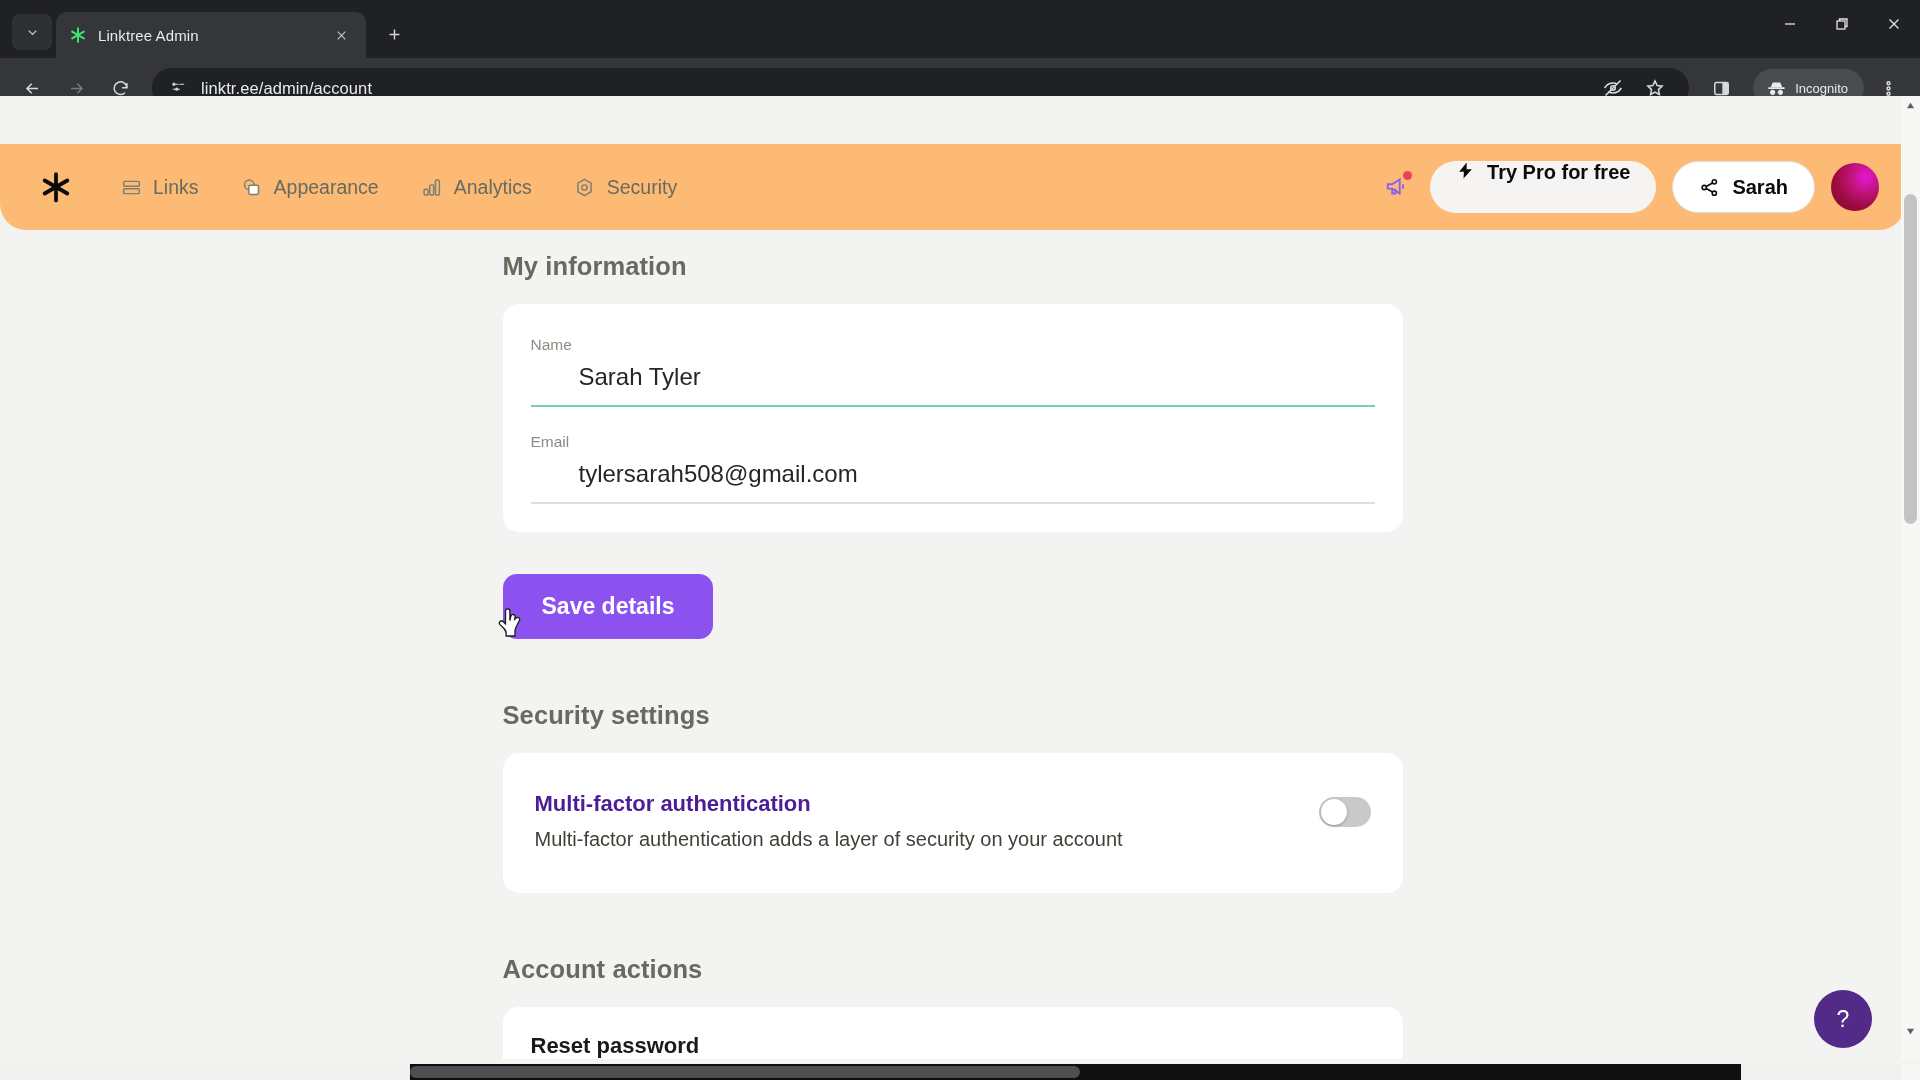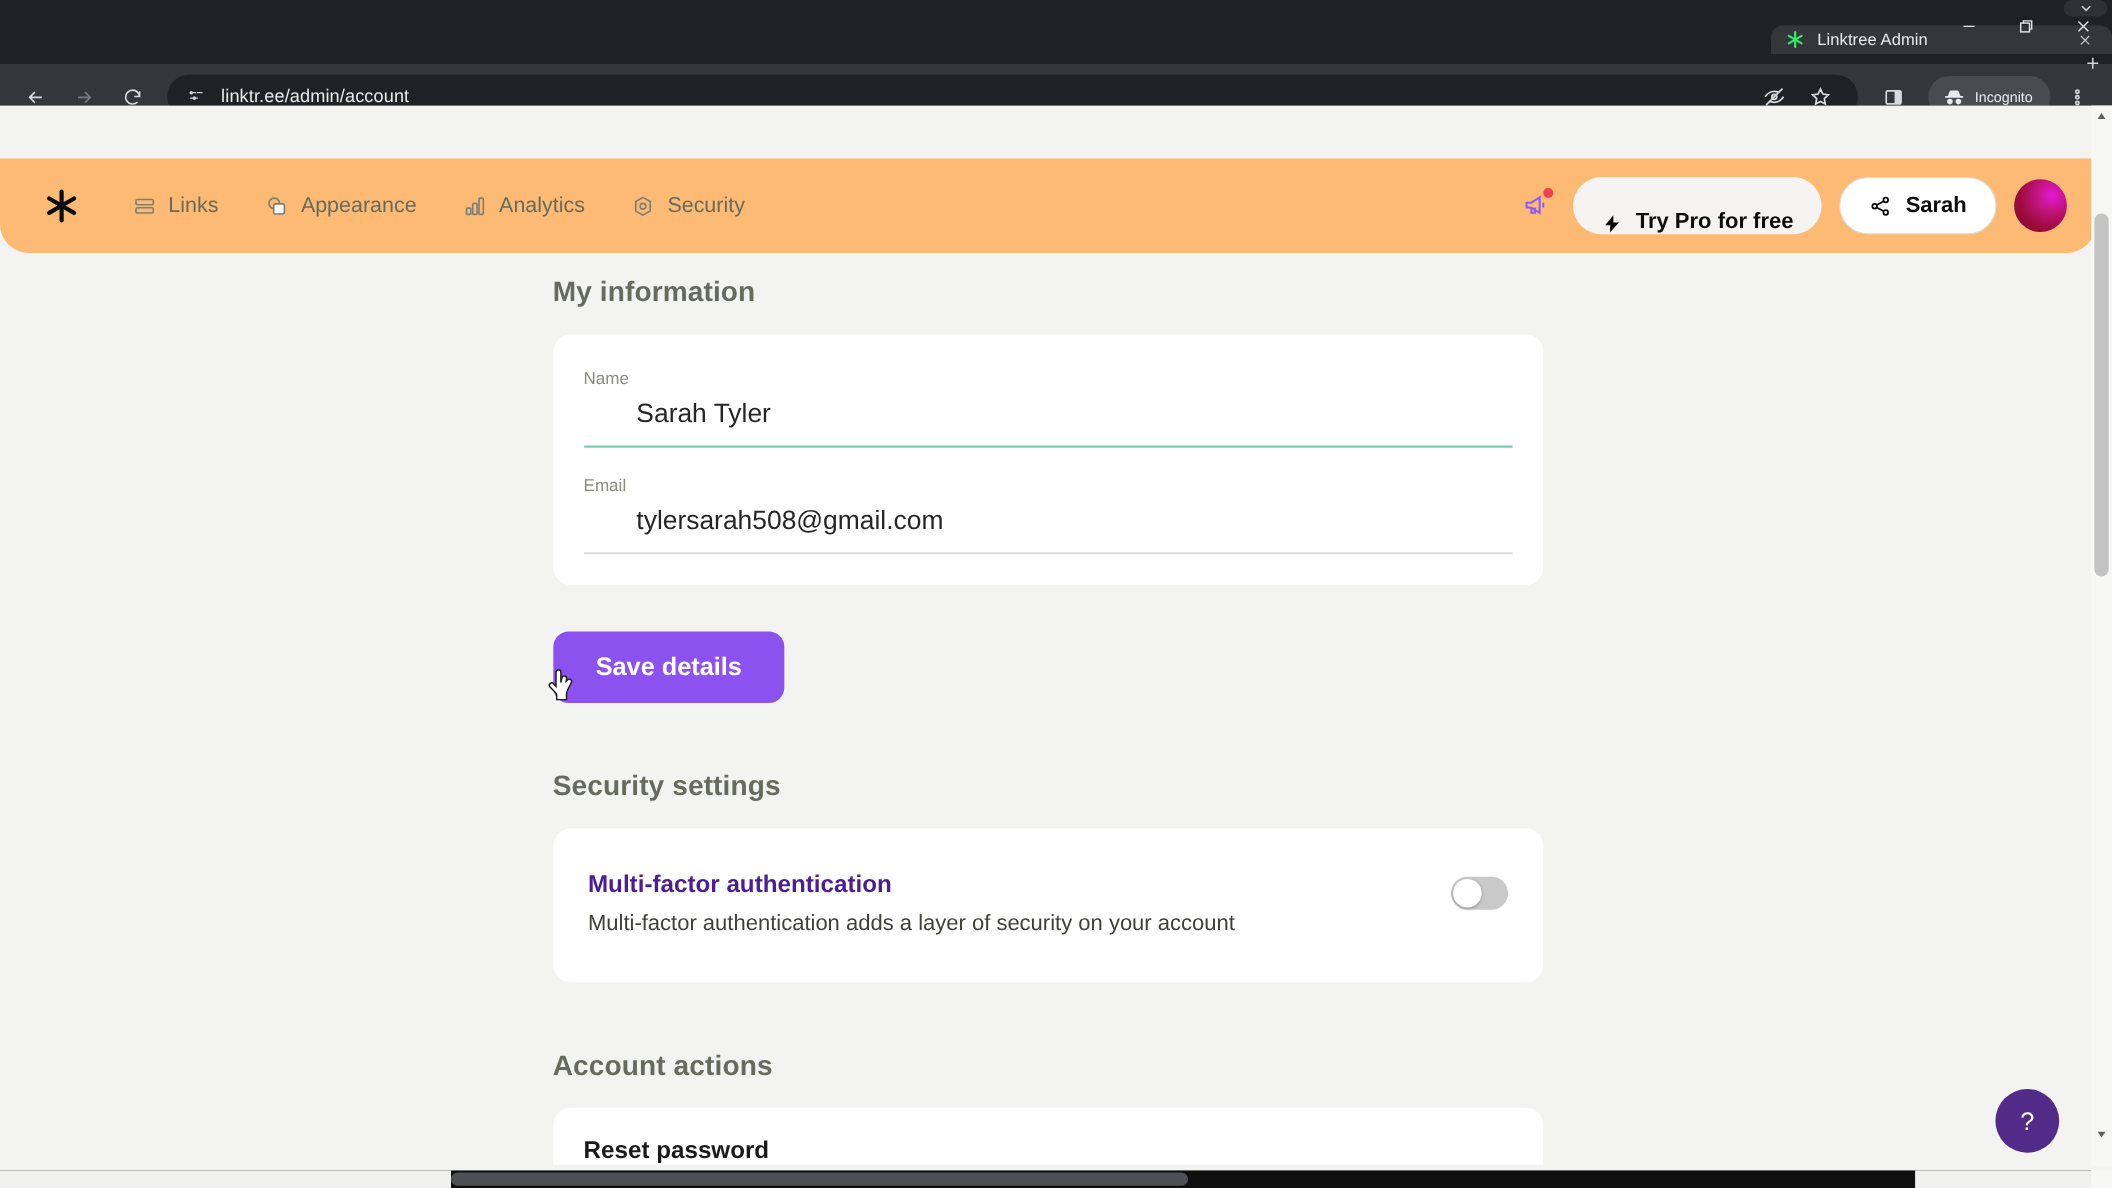--- a/index.html
+++ b/index.html
@@ -8,21 +8,21 @@
     overflow: hidden;
     font-family: "Liberation Sans", sans-serif;
     background: #202124;
   }
 
   
   .browser { width: 1920px; height: 1080px; position: relative; background: #202124; }
 
   .tabstrip {
     height: 58px; background: #202124;
-    display: flex; align-items: flex-end; padding-left: 6px; position: relative; flex-direction: column;
+    display: flex; align-items: flex-end; padding-left: 6px; position: relative;
   }
   .tab-search {
     width: 40px; height: 36px; margin: 0 4px 8px 6px;
     background: #2f3033; border-radius: 8px;
     display: flex; align-items: center; justify-content: center;
   }
   .tab-search svg { width: 15px; height: 15px; fill: none; stroke: #c9ccd0; stroke-width: 2.2; }
 
   .tab {
     height: 46px; width: 310px; background: #35363a;
@@ -100,21 +100,21 @@
 
   .lt-right { margin-left: auto; display: flex; align-items: center; gap: 16px; }
   .megaphone { position: relative; width: 34px; height: 34px; display: flex; align-items: center; justify-content: center; }
   .megaphone svg { width: 26px; height: 26px; fill: none; stroke: #8b5cf6; stroke-width: 1.7; }
   .megaphone .dot {
     position: absolute; top: 1px; right: 2px; width: 9px; height: 9px;
     background: #ef4056; border-radius: 50%;
   }
   .try-pro {
     height: 52px; background: #f5f4f2; border-radius: 26px;
-    display: flex; align-items: flex-end; gap: 12px; padding: 0 26px;
+    display: flex; align-items: flex-start; gap: 12px; padding: 0 26px;
     font-size: 20px; font-weight: bold; color: #0b0b0b;
   }
   .try-pro svg { width: 19px; height: 19px; fill: #0b0b0b; }
   .share-btn {
     height: 52px; background: #fff; border: 1.6px solid #dededa; border-radius: 26px;
     display: flex; align-items: center; gap: 12px; padding: 0 26px;
     font-size: 20px; font-weight: bold; color: #0b0b0b;
   }
   .share-btn svg { width: 21px; height: 21px; fill: none; stroke: #0b0b0b; stroke-width: 1.8; }
   .avatar {

